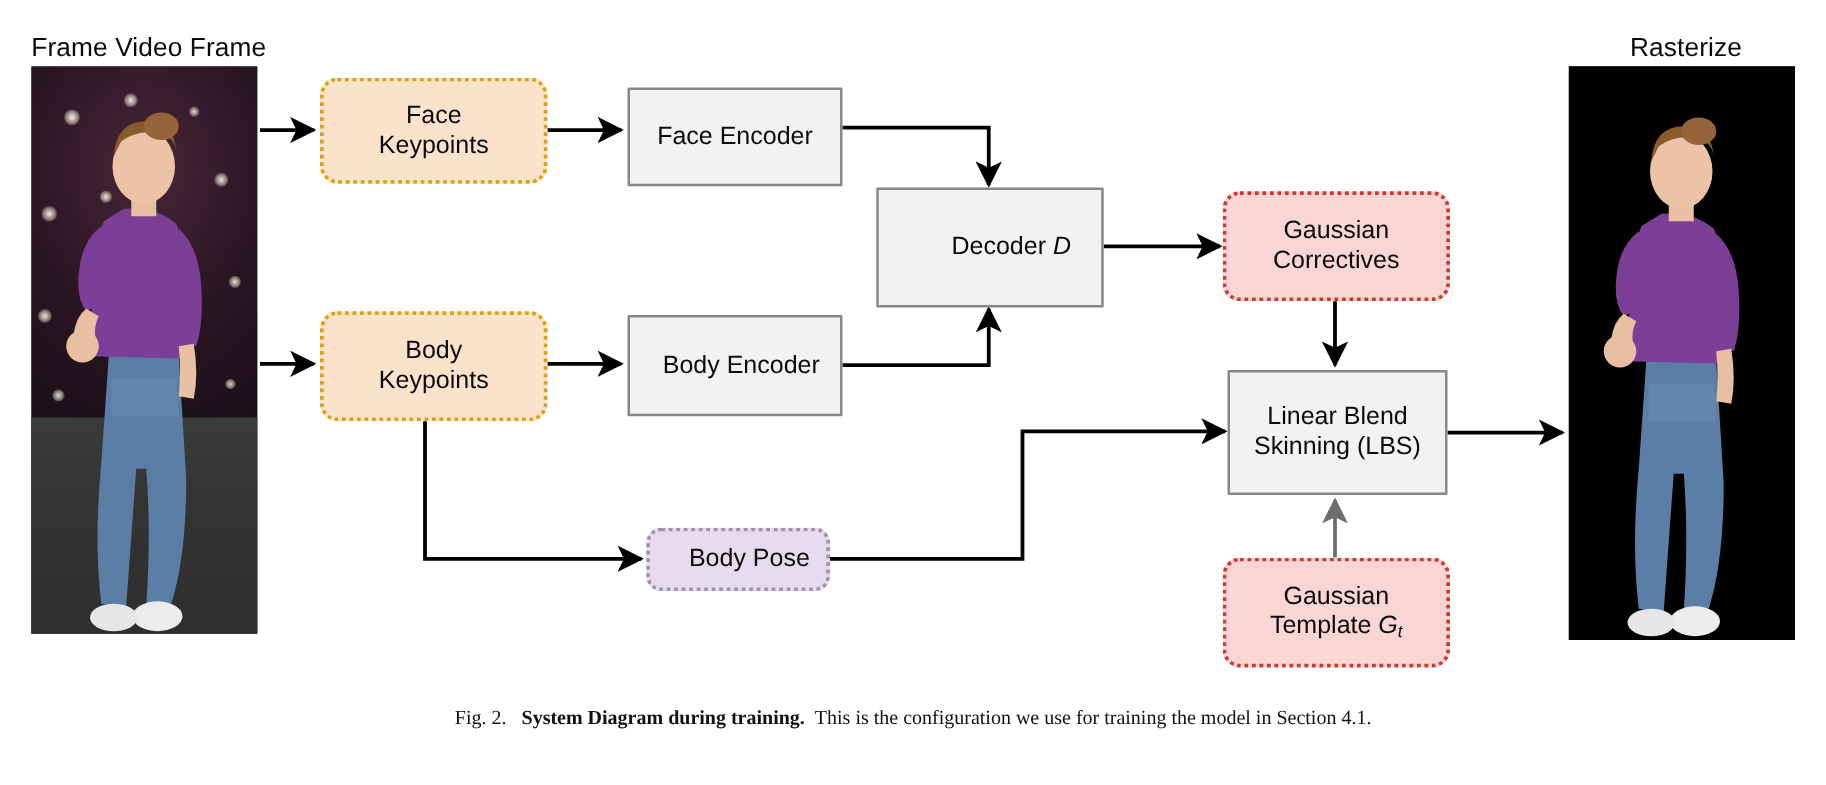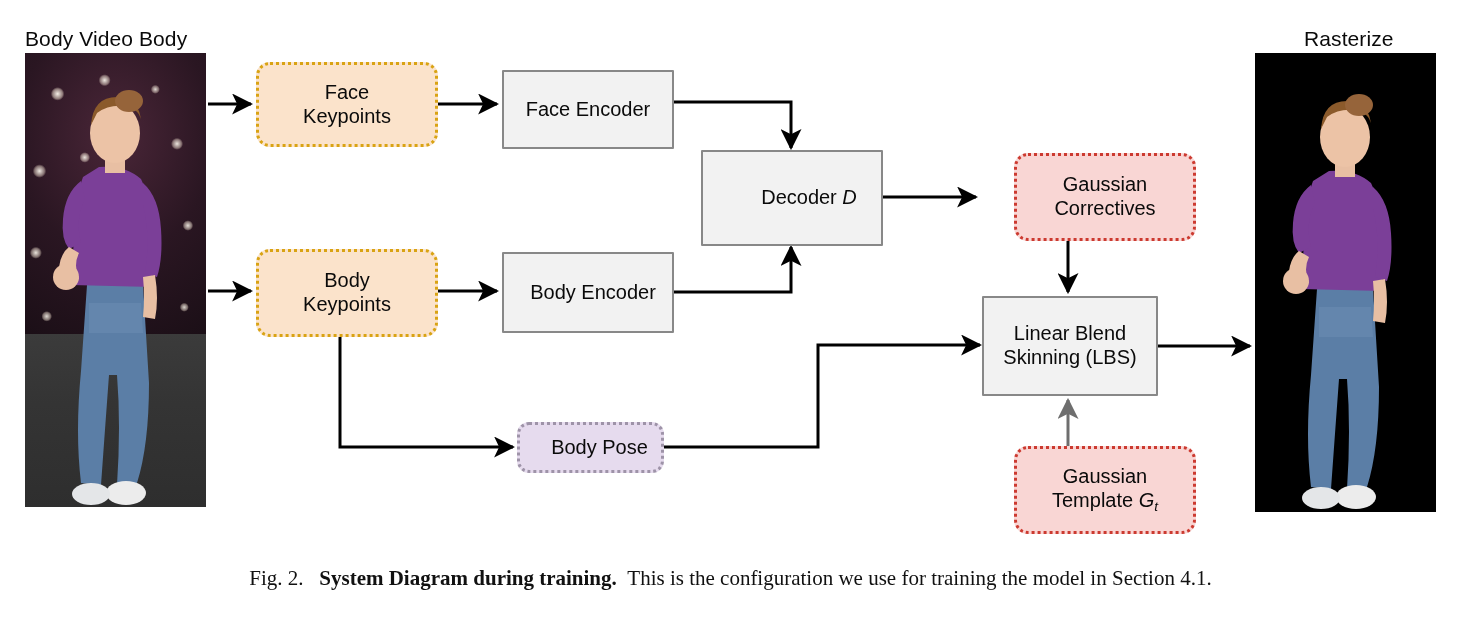--- a/index.html
+++ b/index.html
@@ -87,21 +87,20 @@
   }
   .node-round-orange {
     background: #fbe3cb;
     border: 3px dotted #d9a313;
     border-radius: 14px;
   }
   .node-round-pink {
     background: #f9d6d4;
     border: 3px dotted #cc3a30;
     border-radius: 14px;
-    margin-left: 36px;
   }
   .node-round-purple {
     background: #e6dbee;
     border: 3px dotted #9e93a8;
     border-radius: 12px;
   }
 
   .italic { font-style: italic; }
   .sub { font-size: 0.68em; vertical-align: -0.28em; font-style: italic; }
 
@@ -113,33 +112,33 @@
     pointer-events: none;
   }
 
   
   #caption {
     position: absolute;
     left: 0; right: 0;
     top: 566px;
     text-align: center;
     font-family: "Liberation Serif", serif;
-    font-size: 21px;
+    font-size: 16px;
     color: #111111;
     white-space: nowrap;
   }
   #caption .fig-no { font-family: "Liberation Serif", serif; }
   #caption .fig-title { font-weight: bold; }
 </style>
 </head>
 <body>
 
 <div id="page">
 
-  <div class="img-label" style="left:25px; top:28px;">Body Video Body</div>
+  <div class="img-label" style="left:25px; top:28px;">Frame Video Frame</div>
 
   <div class="photo" id="body-video-frame">
     <div class="stage-bg"></div>
     <div class="stage-floor"></div>
     <svg class="figure-wrap" viewBox="0 0 181 454" preserveAspectRatio="none">
 
       <path d="M62 232 L118 232 L124 330 Q124 392 112 430 L92 432 Q96 372 92 322 L84 322 Q80 376 76 432 L56 430 Q50 380 56 318 Z" fill="#5b7ea6"></path>
       <path d="M64 250 L116 250 L118 280 L64 280 Z" fill="#6a8cb3" opacity="0.6"></path>
 
       <ellipse cx="101" cy="440" rx="20" ry="12" fill="#ececec"></ellipse>

